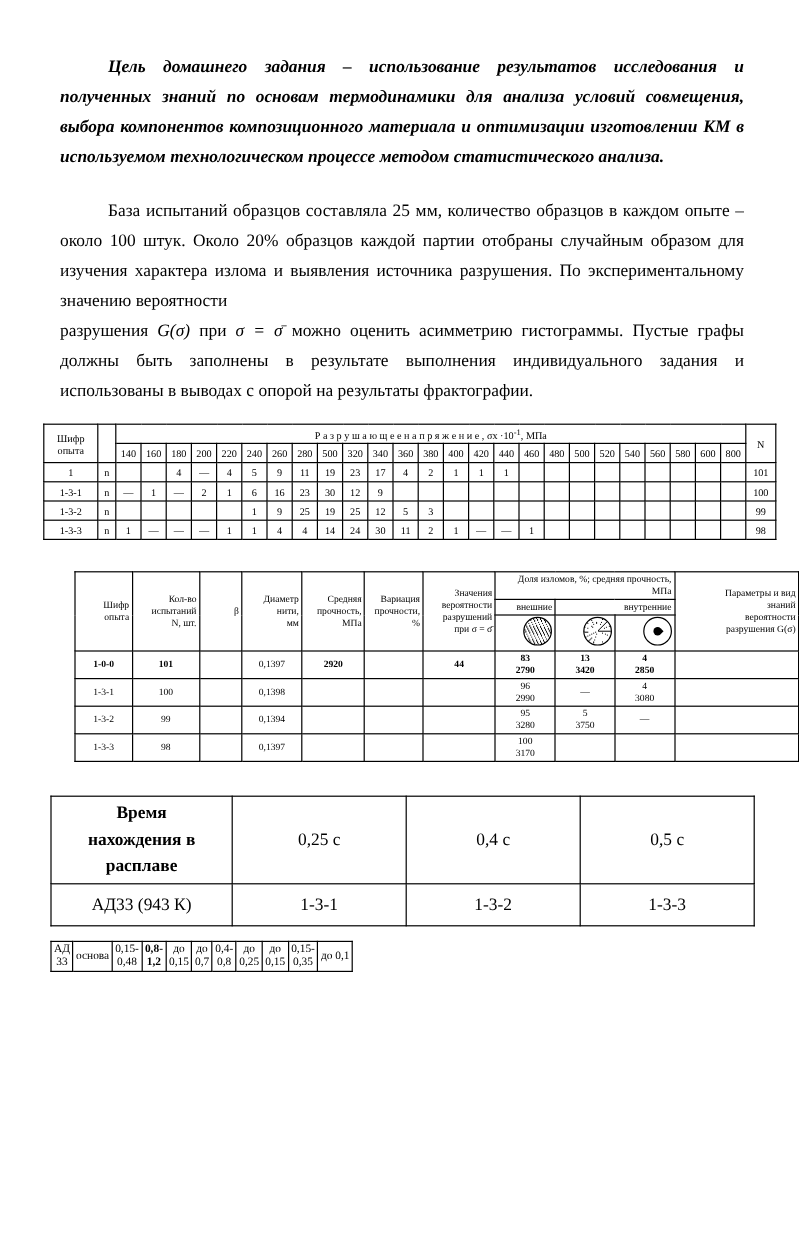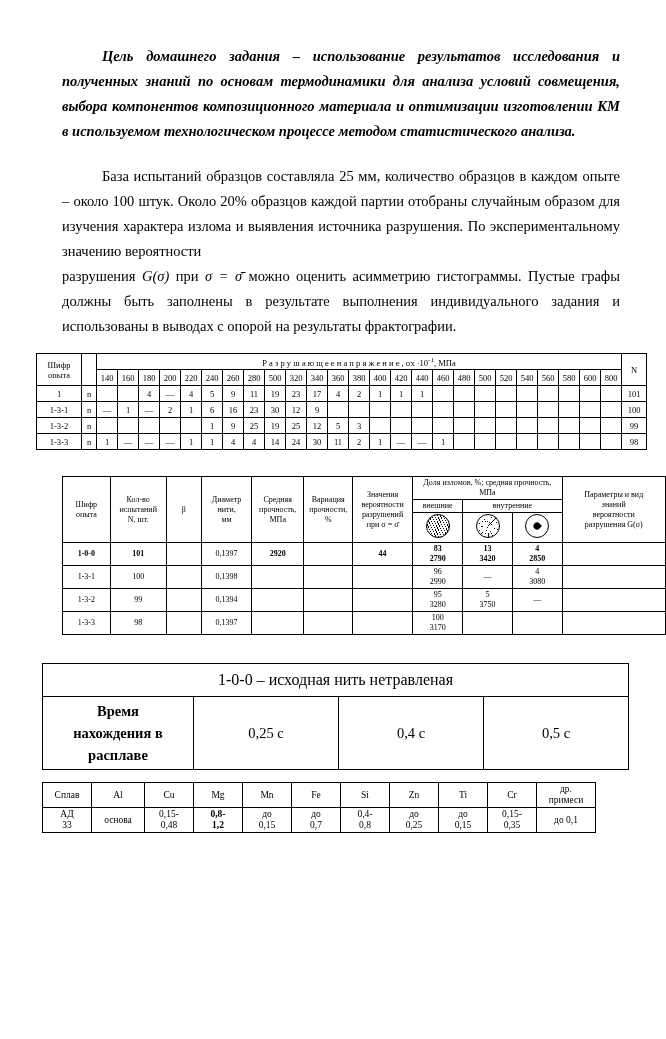--- a/index.html
+++ b/index.html
@@ -18,21 +18,21 @@
     position: relative;
     width: 666px;
     height: 1039px;
     padding: 0;
     box-sizing: border-box;
   }
   .body-text {
     margin: 0 46px 0 46px;
   }
   p.para {
-    margin: 0 0 0 16px;
+    margin: 0 0 0 4px;
     font-size: 14.5px;
     line-height: 25px;
     text-align: justify;
     text-indent: 40px;
   }
   p.italic {
     font-style: italic;
     font-weight: bold;
   }
   .spacer-20 { height: 20px; }
@@ -82,20 +82,21 @@
   }
   table.t2 th, table.t2 td {
     border: 1px solid #000;
     text-align: center;
     vertical-align: middle;
     padding: 1px 2px;
     line-height: 10px;
   }
   table.t2 th {
     font-weight: normal;
+    text-align: right;
   }
   .c-shifr { width: 44px; }
   .c-kol   { width: 52px; }
   .c-beta  { width: 32px; }
   .c-diam  { width: 46px; }
   .c-sred  { width: 48px; }
   .c-var   { width: 44px; }
   .c-znach { width: 56px; }
   .c-def   { width: 46px; }
   .c-par   { width: 102px; }
@@ -527,56 +528,43 @@
         </td>
         <td></td>
       </tr>
     </tbody>
       </table>
   </div>
 
   <div class="t3-wrap">
     <table class="t3">
       <tbody>
-          <tr>
-        <td class="t3-title" colspan="4">1-0-0 – исходная нить нетравленая</td>
-      </tr>
       <tr>
         <td class="t3-lbl">
           <span>Время</span><br>
           <span>нахождения в</span><br>
           <span>расплаве</span>
         </td>
         <td class="t3-cell">0,25 с</td>
         <td class="t3-cell">0,4 с</td>
         <td class="t3-cell">0,5 с</td>
       </tr>
+      <tr class="t3-row3">
+        <td>АД33 (943 К)</td>
+        <td>1-3-1</td>
+        <td>1-3-2</td>
+        <td>1-3-3</td>
+      </tr>
     </tbody>
       </table>
   </div>
 
   <div class="t4-wrap">
     <table class="t4">
       <tbody>
-          <tr>
-        <td class="c1">Сплав</td>
-        <td class="c2">Al</td>
-        <td class="cx">Cu</td>
-        <td class="cx">Mg</td>
-        <td class="cx">Mn</td>
-        <td class="cx">Fe</td>
-        <td class="cx">Si</td>
-        <td class="cx">Zn</td>
-        <td class="cx">Ti</td>
-        <td class="cx">Cr</td>
-        <td class="clast">
-          <span>др.</span><br>
-          <span>примеси</span>
-        </td>
-      </tr>
       <tr>
         <td class="left-al">
           <span>АД</span><br>
           <span>33</span>
         </td>
         <td>основа</td>
         <td>
           <span>0,15-</span><br>
           <span>0,48</span>
         </td>

